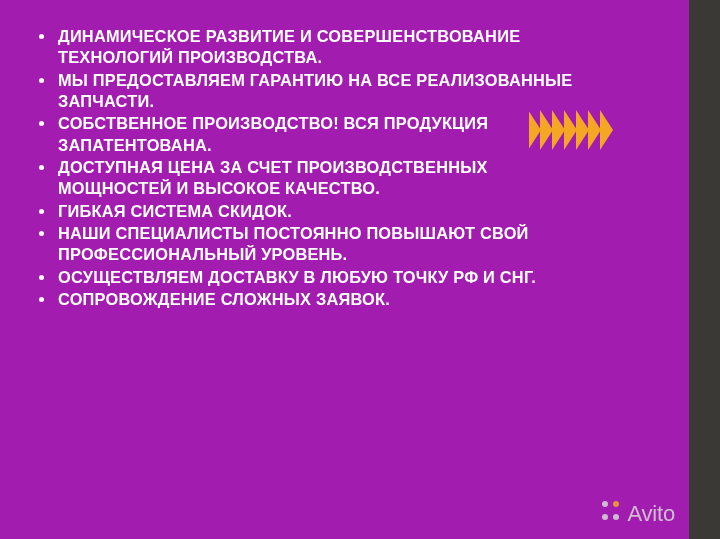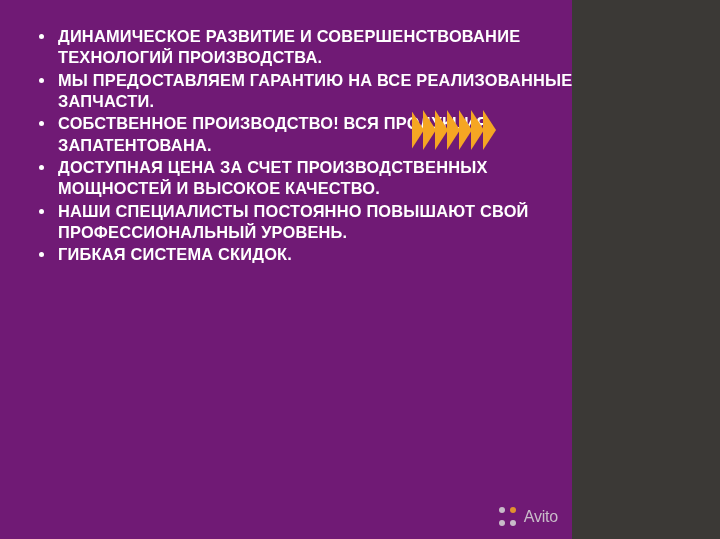--- a/index.html
+++ b/index.html
@@ -8,23 +8,23 @@
   }
   body {
     width: 720px;
     height: 539px;
     background: #3b3936;
     font-family: "Liberation Sans", sans-serif;
     overflow: hidden;
   }
   .slide {
     position: relative;
-    width: 572px;
+    width: 689px;
     height: 539px;
-    background: #701a75;
+    background: #a21caf;
     box-sizing: border-box;
   }
   .bullet-list {
     position: absolute;
     left: 30px;
     top: 26px;
     width: 560px;
     margin: 0;
     padding: 0;
     list-style: none;
@@ -67,23 +67,23 @@
     border-top: 20px solid transparent;
     border-bottom: 20px solid transparent;
     border-left: 13px solid #f5a623;
     margin-left: -1px;
   }
   .watermark {
     position: absolute;
     right: 14px;
     bottom: 12px;
     display: flex;
-    align-items: center;
+    align-items: flex-start;
     color: #d8d8d8;
-    font-size: 16px;
+    font-size: 22px;
     font-family: "Liberation Sans", sans-serif;
     opacity: 0.85;
   }
   .wm-logo {
     position: relative;
     width: 20px;
     height: 20px;
     margin-right: 5px;
   }
   .wm-logo i {
@@ -102,22 +102,24 @@
 </head>
 <body>
 
 <div class="slide">
 
   <ul class="bullet-list">
     <li class="bullet-item">Динамическое развитие и совершенствование технологий производства.</li>
     <li class="bullet-item">Мы предоставляем гарантию на все реализованные запчасти.</li>
     <li class="bullet-item">Собственное производство! Вся продукция запатентована.</li>
     <li class="bullet-item">Доступная цена за счет производственных мощностей и высокое качество.</li>
+    <li class="bullet-item">Гибкая система скидок.</li>
     <li class="bullet-item">Наши специалисты постоянно повышают свой профессиональный уровень.</li>
-    <li class="bullet-item">Гибкая система скидок.</li>
+    <li class="bullet-item">Осуществляем доставку в любую точку РФ и СНГ.</li>
+    <li class="bullet-item">Сопровождение сложных заявок.</li>
   </ul>
 
   <div class="chevrons">
     <span class="chev"></span>
     <span class="chev"></span>
     <span class="chev"></span>
     <span class="chev"></span>
     <span class="chev"></span>
     <span class="chev"></span>
     <span class="chev"></span>

